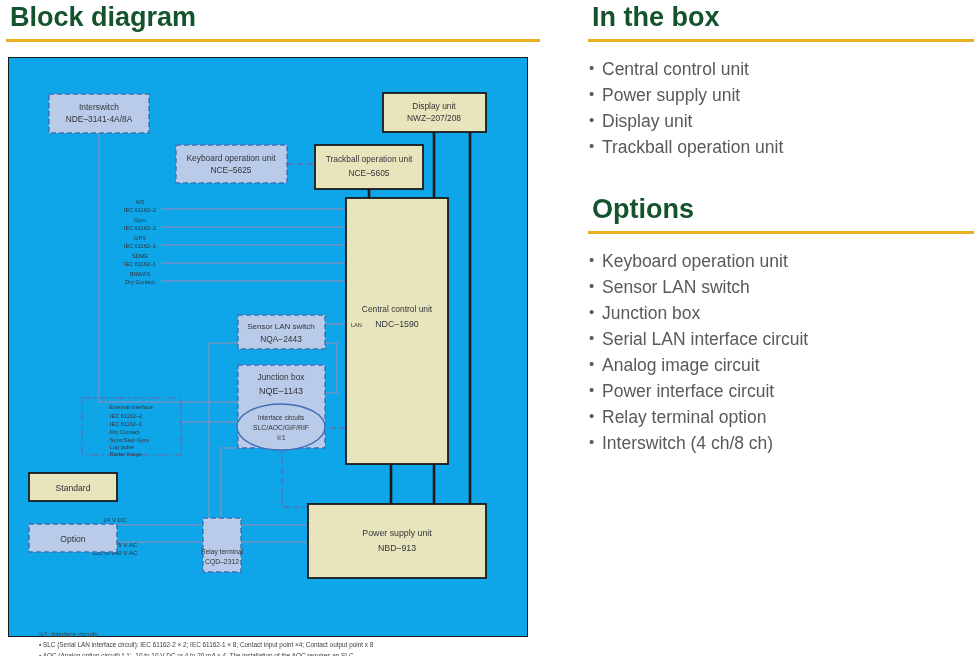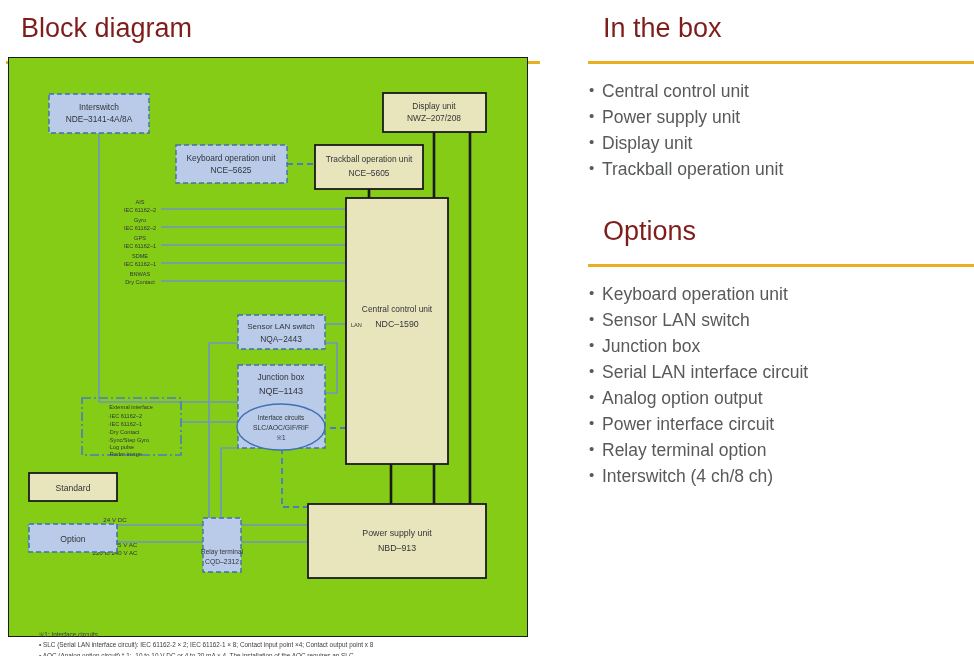--- a/index.html
+++ b/index.html
@@ -11,25 +11,25 @@
     overflow:hidden;
   }
   .page{position:relative;width:974px;height:656px;}
 
   
   .left-col{position:absolute;left:0;top:0;width:540px;height:656px;}
   .right-col{position:absolute;left:588px;top:0;width:386px;height:656px;}
 
   .section-title{
     font-size:27px;
-    font-weight:normal;
-    color:#7f1d1d;
+    font-weight:bold;
+    color:#14532d;
     letter-spacing:0px;
     line-height:1;
-    margin:15px;
+    margin:4px;
     padding:0 0 4px 6px;
   }
   .title-rule{
     height:3px;background:#e8b020;margin:0 0 0 6px;
   }
   .rule-right{margin-left:0;}
 
   
   .bullets{margin:14px 0 0 0;padding:0;list-style:none;}
   .bullets li{
@@ -43,21 +43,21 @@
   .bullets li:before{
     content:"\2022";
     position:absolute;left:1px;top:-1px;color:#58595b;font-size:15px;
   }
   .opt-head{margin-top:36px;}
 
   
   .diagram-frame{
     position:absolute;left:8px;top:57px;width:520px;height:580px;
     border:1px solid #1a1a1a;
-    background:#84cc16;
+    background:#0ea5e9;
     box-sizing:border-box;
   }
   svg.diagram{position:absolute;left:0;top:0;}
 
   .notes{
     position:absolute;left:30px;top:572px;width:480px;
   }
   .notes div{
     font-size:6.4px;
     color:#3c3c3c;
@@ -255,20 +255,20 @@
       <li>Trackball operation unit</li>
     </ul>
 
     <h2 class="section-title opt-head" style="padding-left:0;">Options</h2>
     <div class="title-rule rule-right"></div>
     <ul class="bullets">
       <li>Keyboard operation unit</li>
       <li>Sensor LAN switch</li>
       <li>Junction box</li>
       <li>Serial LAN interface circuit</li>
-      <li>Analog option output</li>
+      <li>Analog image circuit</li>
       <li>Power interface circuit</li>
       <li>Relay terminal option</li>
       <li>Interswitch (4 ch/8 ch)</li>
     </ul>
   </div>
 
 </div>
 
 </body></html>

